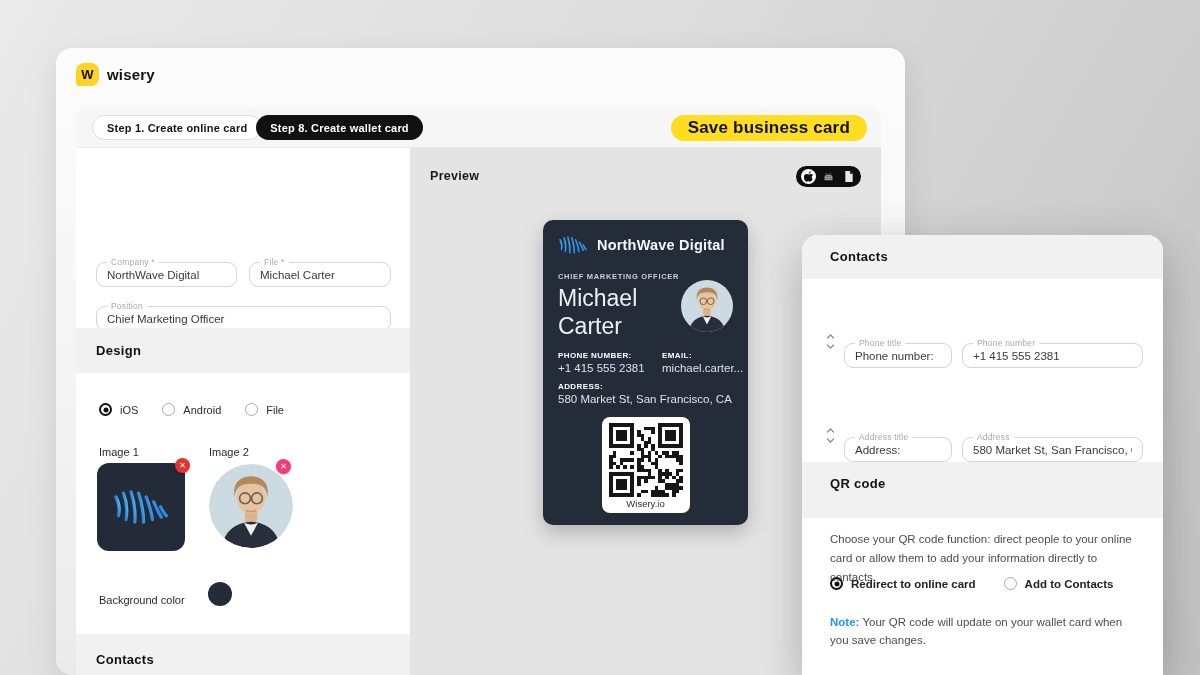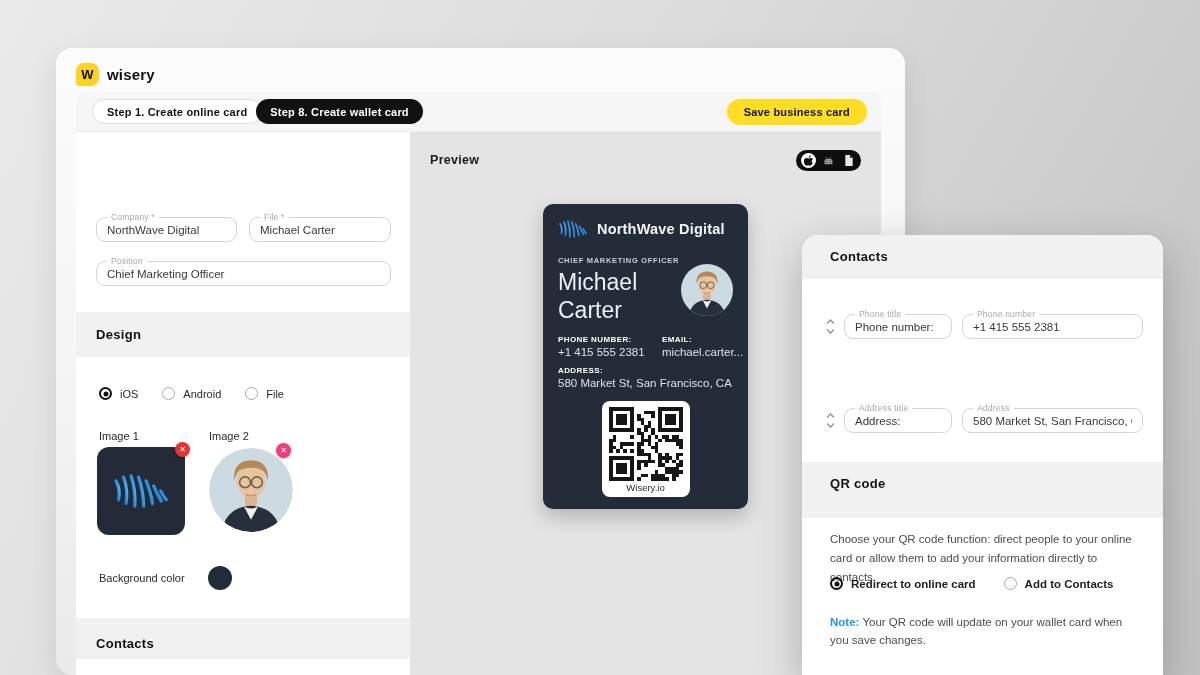--- a/index.html
+++ b/index.html
@@ -12,37 +12,37 @@
   
   .main-window{
     position:absolute; left:56px; top:48px; width:849px; height:627px;
     background:linear-gradient(180deg,#fcfcfc 0%,#f4f4f4 55%,#eaeaea 100%);
     border-radius:16px; box-shadow:0 10px 30px rgba(0,0,0,.10);
   }
   .brand{ position:absolute; left:20px; top:15px; display:flex; align-items:center; gap:8px;}
   .brand-mark{ width:23px; height:23px; background:#FFD226; border-radius:8px 8px 8px 3px;
     display:flex; align-items:center; justify-content:center; font-weight:800; font-size:13px; color:#111;}
   .brand-name{ font-weight:800; font-size:15px; letter-spacing:.2px; color:#111;}
-  .win-content{ position:absolute; left:20px; top:44px; width:805px; bottom:0; }
+  .win-content{ position:absolute; left:20px; top:60px; width:805px; bottom:0; }
   .tabbar{ height:40px; background:#f6f6f6; border-radius:10px 10px 0 0; border-bottom:1px solid #ececec;
     display:flex; align-items:center; padding:0 16px; position:relative; }
   .tab{ height:25px; border-radius:13px; display:flex; align-items:center; padding:0 14px;
     font-size:11px; font-weight:700; letter-spacing:.2px; cursor:pointer; }
   .tab-inactive{ background:#fff; border:1px solid #dedede; color:#141414; }
   .tab-active{ background:#111; color:#fff; margin-left:-6px; position:relative; z-index:2; }
   .save-btn{ position:absolute; right:14px; top:7px; height:26px; border:none; border-radius:13px;
-    background:#FFDE21; padding:0 17px; font-size:11px; font-weight:700; letter-spacing:.2px;
+    background:#FFDE21; padding:0 17px; font-size:17px; font-weight:700; letter-spacing:.2px;
     font-family:inherit; color:#111; cursor:pointer;}
   .content-row{ display:flex; height:calc(100% - 40px); }
   .form-col{ width:334px; background:#fff; position:relative; }
   .preview-area{ flex:1; background:#e4e4e4; position:relative; }
   .sec-head{ position:absolute; left:0; width:100%; height:45px; background:#f1f1f1;
     font-size:13px; font-weight:800; letter-spacing:.3px; line-height:45px; padding-left:20px; color:#111;}
   
-  .field{ position:relative; height:25px; border:1px solid #d5d5d5; border-radius:9px; background:#fff; }
+  .field{ position:relative; height:25px; border:1px solid #d5d5d5; border-radius:9px; background:#fff;margin-top:29px; }
   .field input{ position:absolute; inset:0; border:none; background:transparent; outline:none;
     font-family:inherit; font-size:11.5px; color:#3a3a3a; padding:0 10px; width:100%; }
   .flabel{ position:absolute; top:-6px; left:10px; background:#fff; padding:0 4px;
     font-size:8.5px; color:#a9a9a9; letter-spacing:.2px; white-space:nowrap; }
   
   .radio-row{ display:flex; align-items:center; gap:24px; }
   .radio-opt{ display:flex; align-items:center; gap:8px; cursor:pointer; font-size:11px; color:#2a2a2a;}
   .rdot{ width:13px; height:13px; border-radius:50%; border:1.5px solid #a9a9a9; position:relative; flex:0 0 auto;}
   .rdot.sel{ border:2px solid #111; }
   .rdot.sel::after{ content:""; position:absolute; left:50%; top:50%; transform:translate(-50%,-50%);
@@ -203,21 +203,21 @@
           <div class="upload" style="margin-top:1px">
             <div class="img2-box">
               <svg width="84" height="84" viewBox="0 0 48 48">
                 <use href="#avatar-art"></use>
               </svg>
             </div>
             <span class="badge" style="background:#F23D7B; right:2px">✕</span>
           </div>
         </div>
 
-        <div style="position:absolute; top:434px; left:23px; display:flex; align-items:center;">
+        <div style="position:absolute; top:434px; left:23px; display:flex; align-items:flex-end;">
           <span class="img-label" style="width:109px">Background color</span>
           <span class="color-swatch"></span>
         </div>
 
         <div class="sec-head" style="top:486px; height:41px; line-height:52px;">Contacts</div>
       </div>
 
       <div class="preview-area">
         <div class="preview-title">Preview</div>
 

